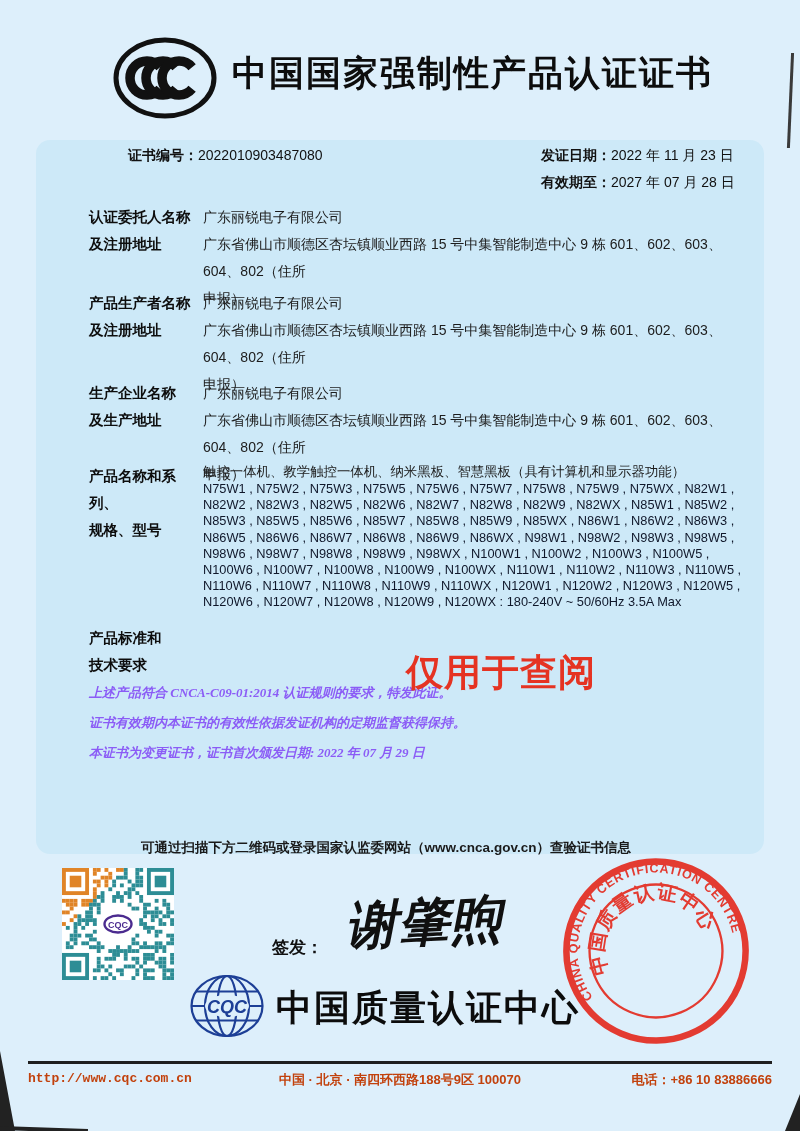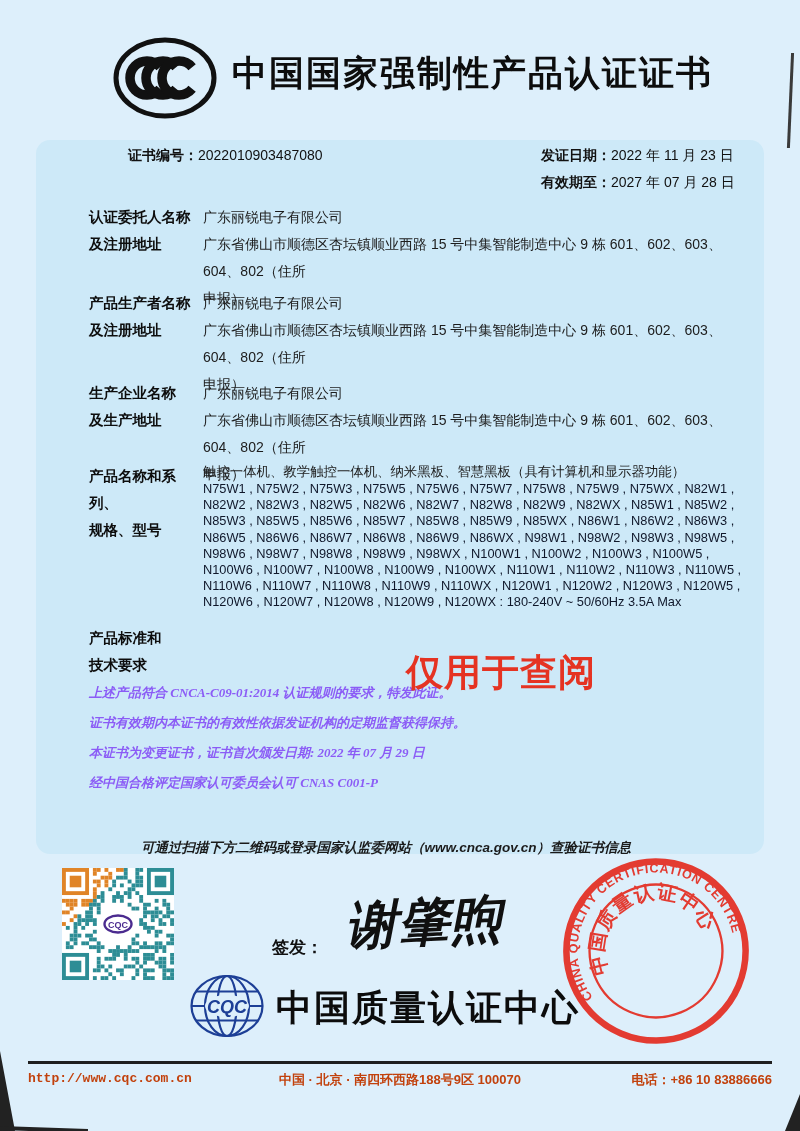--- a/index.html
+++ b/index.html
@@ -14,21 +14,21 @@
   .lbl{font-weight:700;font-size:14.5px;color:#0d0d0d;}
   .val{font-size:14px;color:#1c1c1c;}
   .certrow{font-size:14px;}
   .certrow .lab{font-family:"Liberation Serif",serif;font-weight:700;}
   .fieldlbl{left:89px;width:112px;line-height:27px;}
   .fieldval{left:203px;width:545px;line-height:27px;}
   .models{left:203px;width:548px;font-size:12.8px;line-height:16.2px;color:#0f172a;}
   .statement{left:89px;width:620px;font-size:13px;line-height:30px;font-style:italic;
              font-weight:600;color:#8b5cf6;}
   .watermark{left:406px;top:648px;font-size:37px;font-weight:700;color:#e53322;letter-spacing:1px;white-space:nowrap;}
-  .verify{left:36px;top:839px;width:700px;text-align:center;font-size:13.5px;font-weight:600;color:#1a1a1a;font-style:italic;}
+  .verify{left:36px;top:839px;width:700px;text-align:center;font-size:13.5px;font-weight:600;color:#1a1a1a;}
   .signlabel{left:272px;top:936px;font-size:17px;font-weight:700;font-family:"Liberation Serif",serif;}
   .signature{left:345px;top:888px;font-size:52px;font-family:"DejaVu Serif",serif;font-style:italic;
              font-weight:600;transform:rotate(-3deg);color:#101010;white-space:nowrap;}
   .orgname{left:276px;top:984px;font-size:36px;font-weight:800;letter-spacing:2px;color:#0c0c0c;}
   
   .rule{left:28px;top:1061px;width:744px;height:2.5px;background:#1f1f1f;}
   .foot{top:1071px;font-size:13px;color:#c2410c;font-weight:600;}
   .footmono{font-family:"Liberation Mono",monospace;}
   
   .edge-tr{left:789px;top:53px;width:3px;height:95px;background:#3a3a3a;transform:rotate(2.5deg);}
@@ -111,21 +111,20 @@
 
   <div class="abs lbl fieldlbl" style="top:625px;">
     <div>产品标准和</div>
     <div>技术要求</div>
   </div>
 
   <div class="abs statement kai" style="top:678px;">
     <div>上述产品符合 CNCA-C09-01:2014 认证规则的要求，特发此证。</div>
     <div>证书有效期内本证书的有效性依据发证机构的定期监督获得保持。</div>
     <div>本证书为变更证书，证书首次颁发日期: 2022 年 07 月 29 日</div>
-    <div>经中国合格评定国家认可委员会认可 CNAS C001-P</div>
   </div>
 
   <div class="abs watermark">仅用于查阅</div>
 
   <div class="abs verify">可通过扫描下方二维码或登录国家认监委网站（www.cnca.gov.cn）查验证书信息</div>
 
   <div class="abs" id="qr-box" style="left:62px;top:868px;width:112px;height:112px;"><svg width="112" height="112" viewBox="0 0 112 112">
         <rect width="112" height="112" fill="#fff"></rect>
         <rect x="30.90" y="0.00" width="3.86" height="3.86" fill="#e08427"></rect>
         <rect x="34.76" y="0.00" width="3.86" height="3.86" fill="#e08427"></rect>

